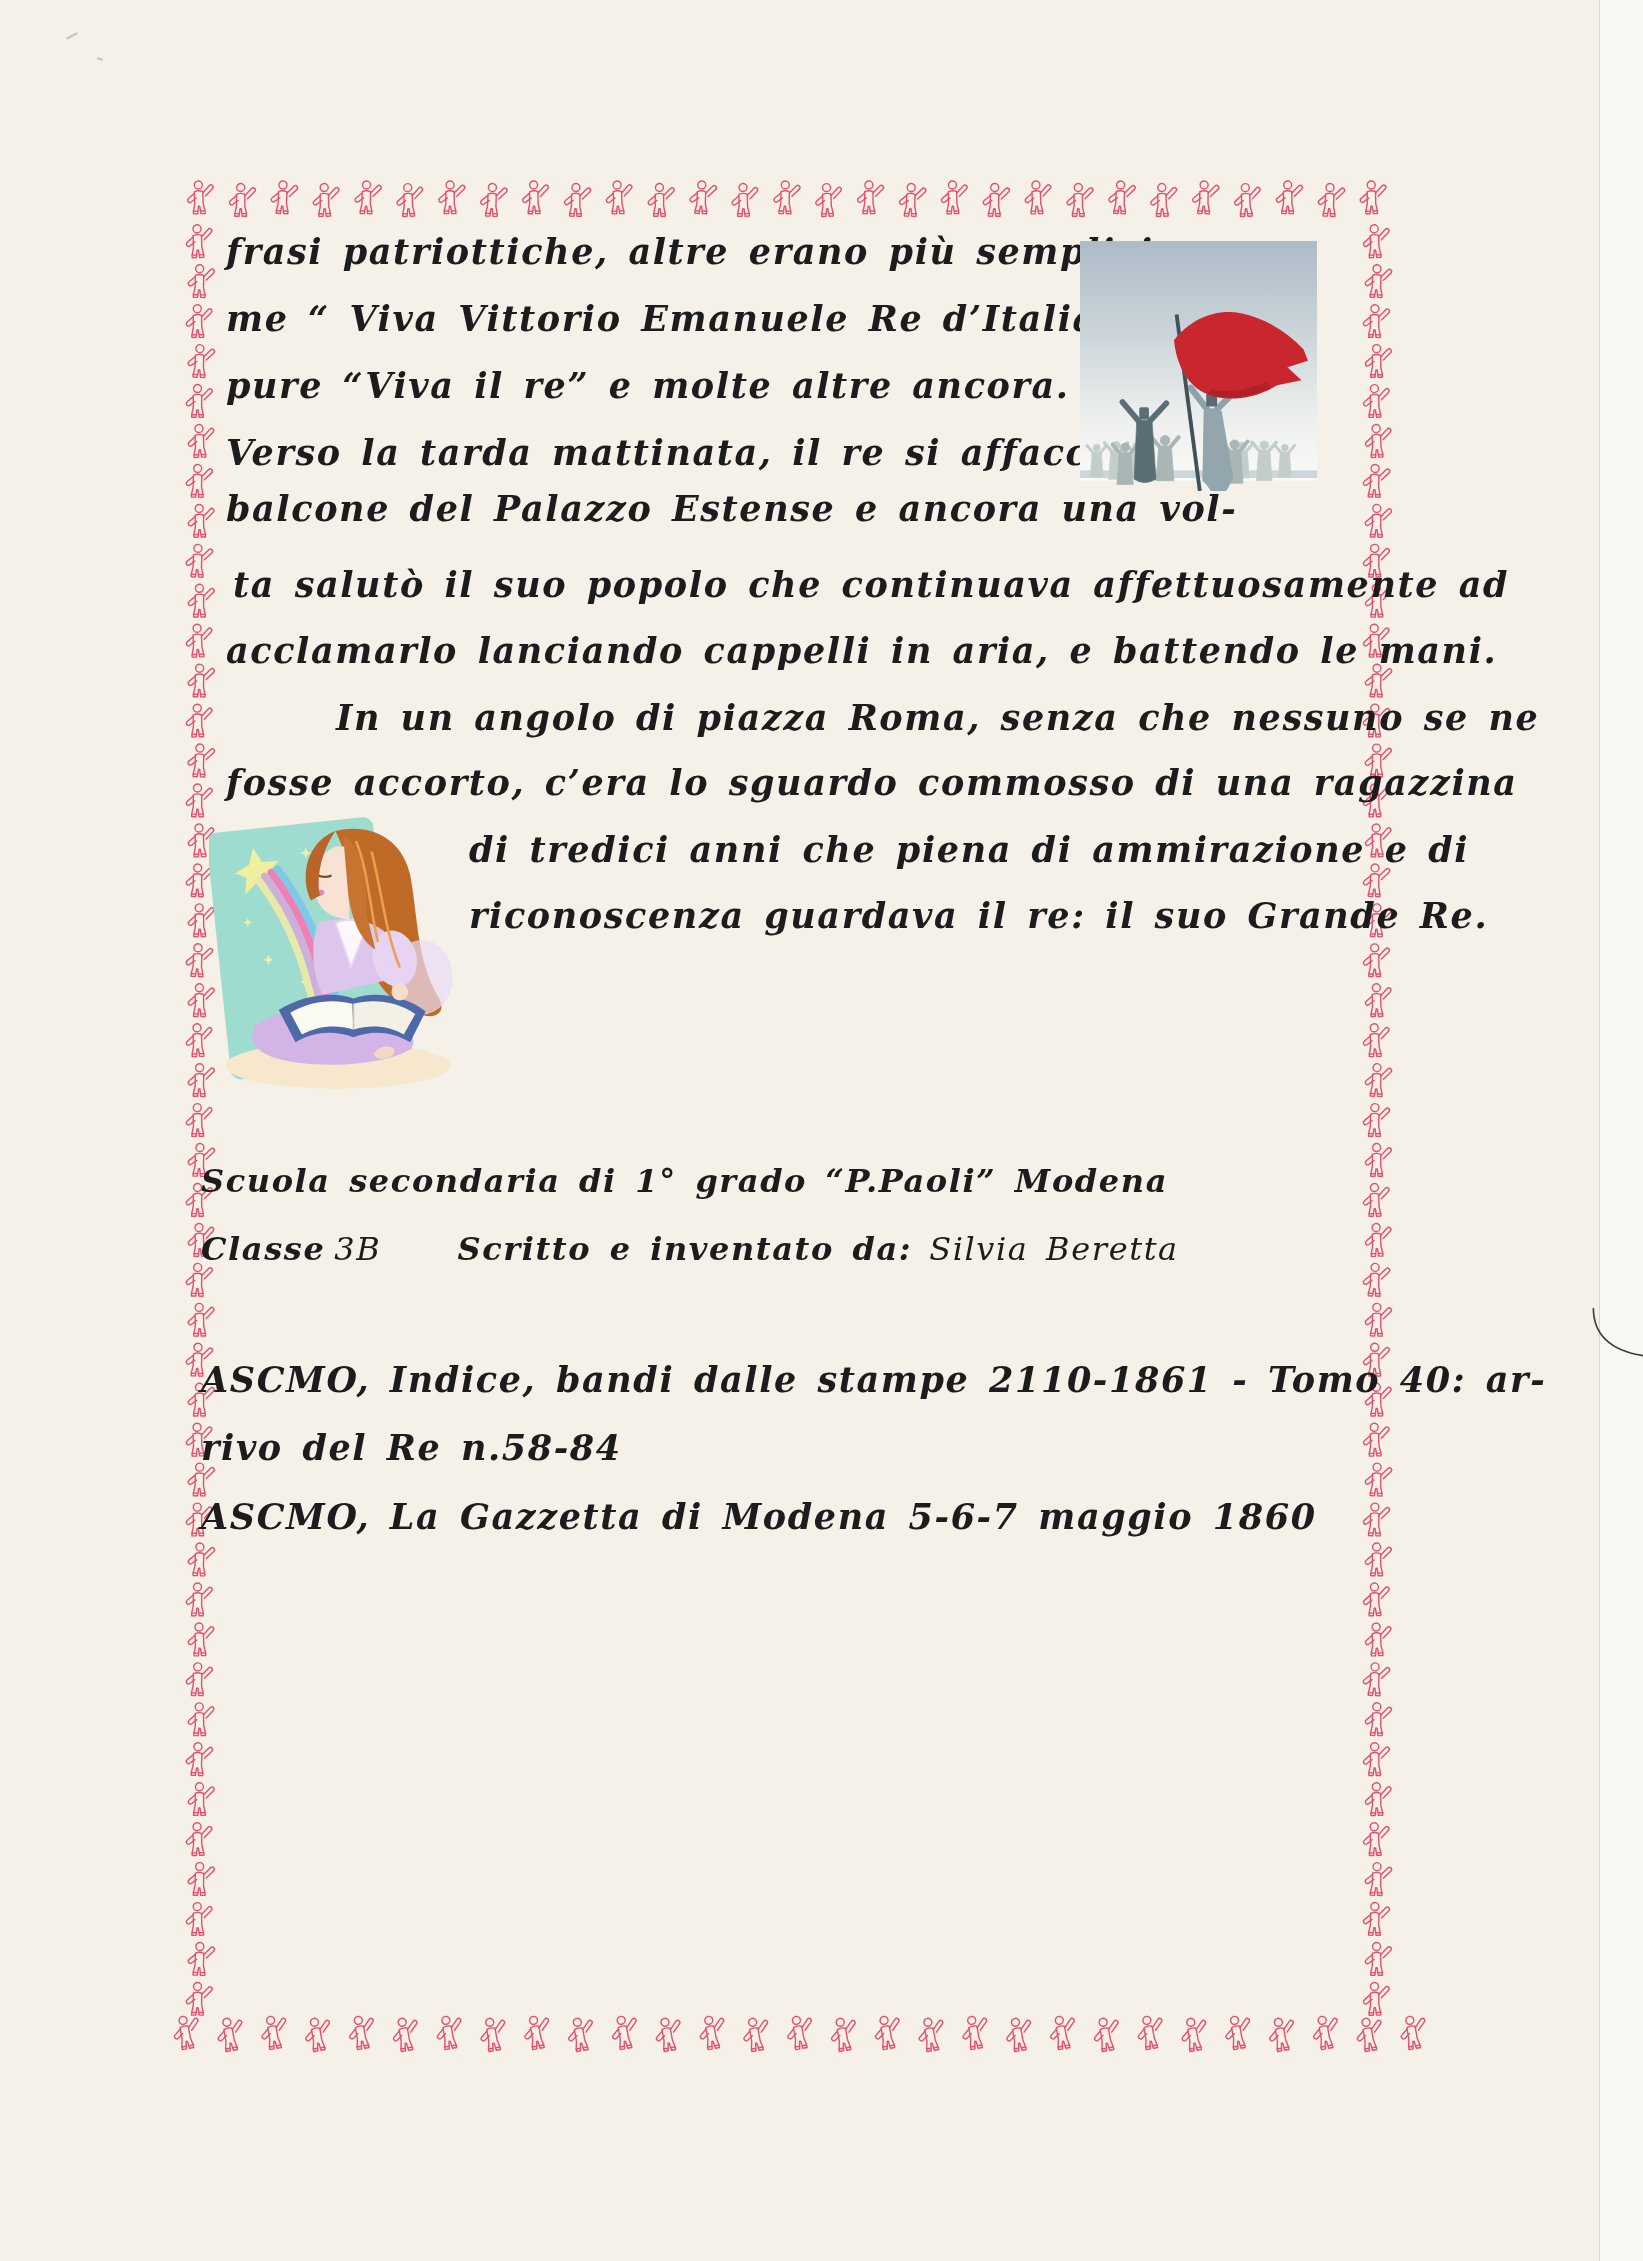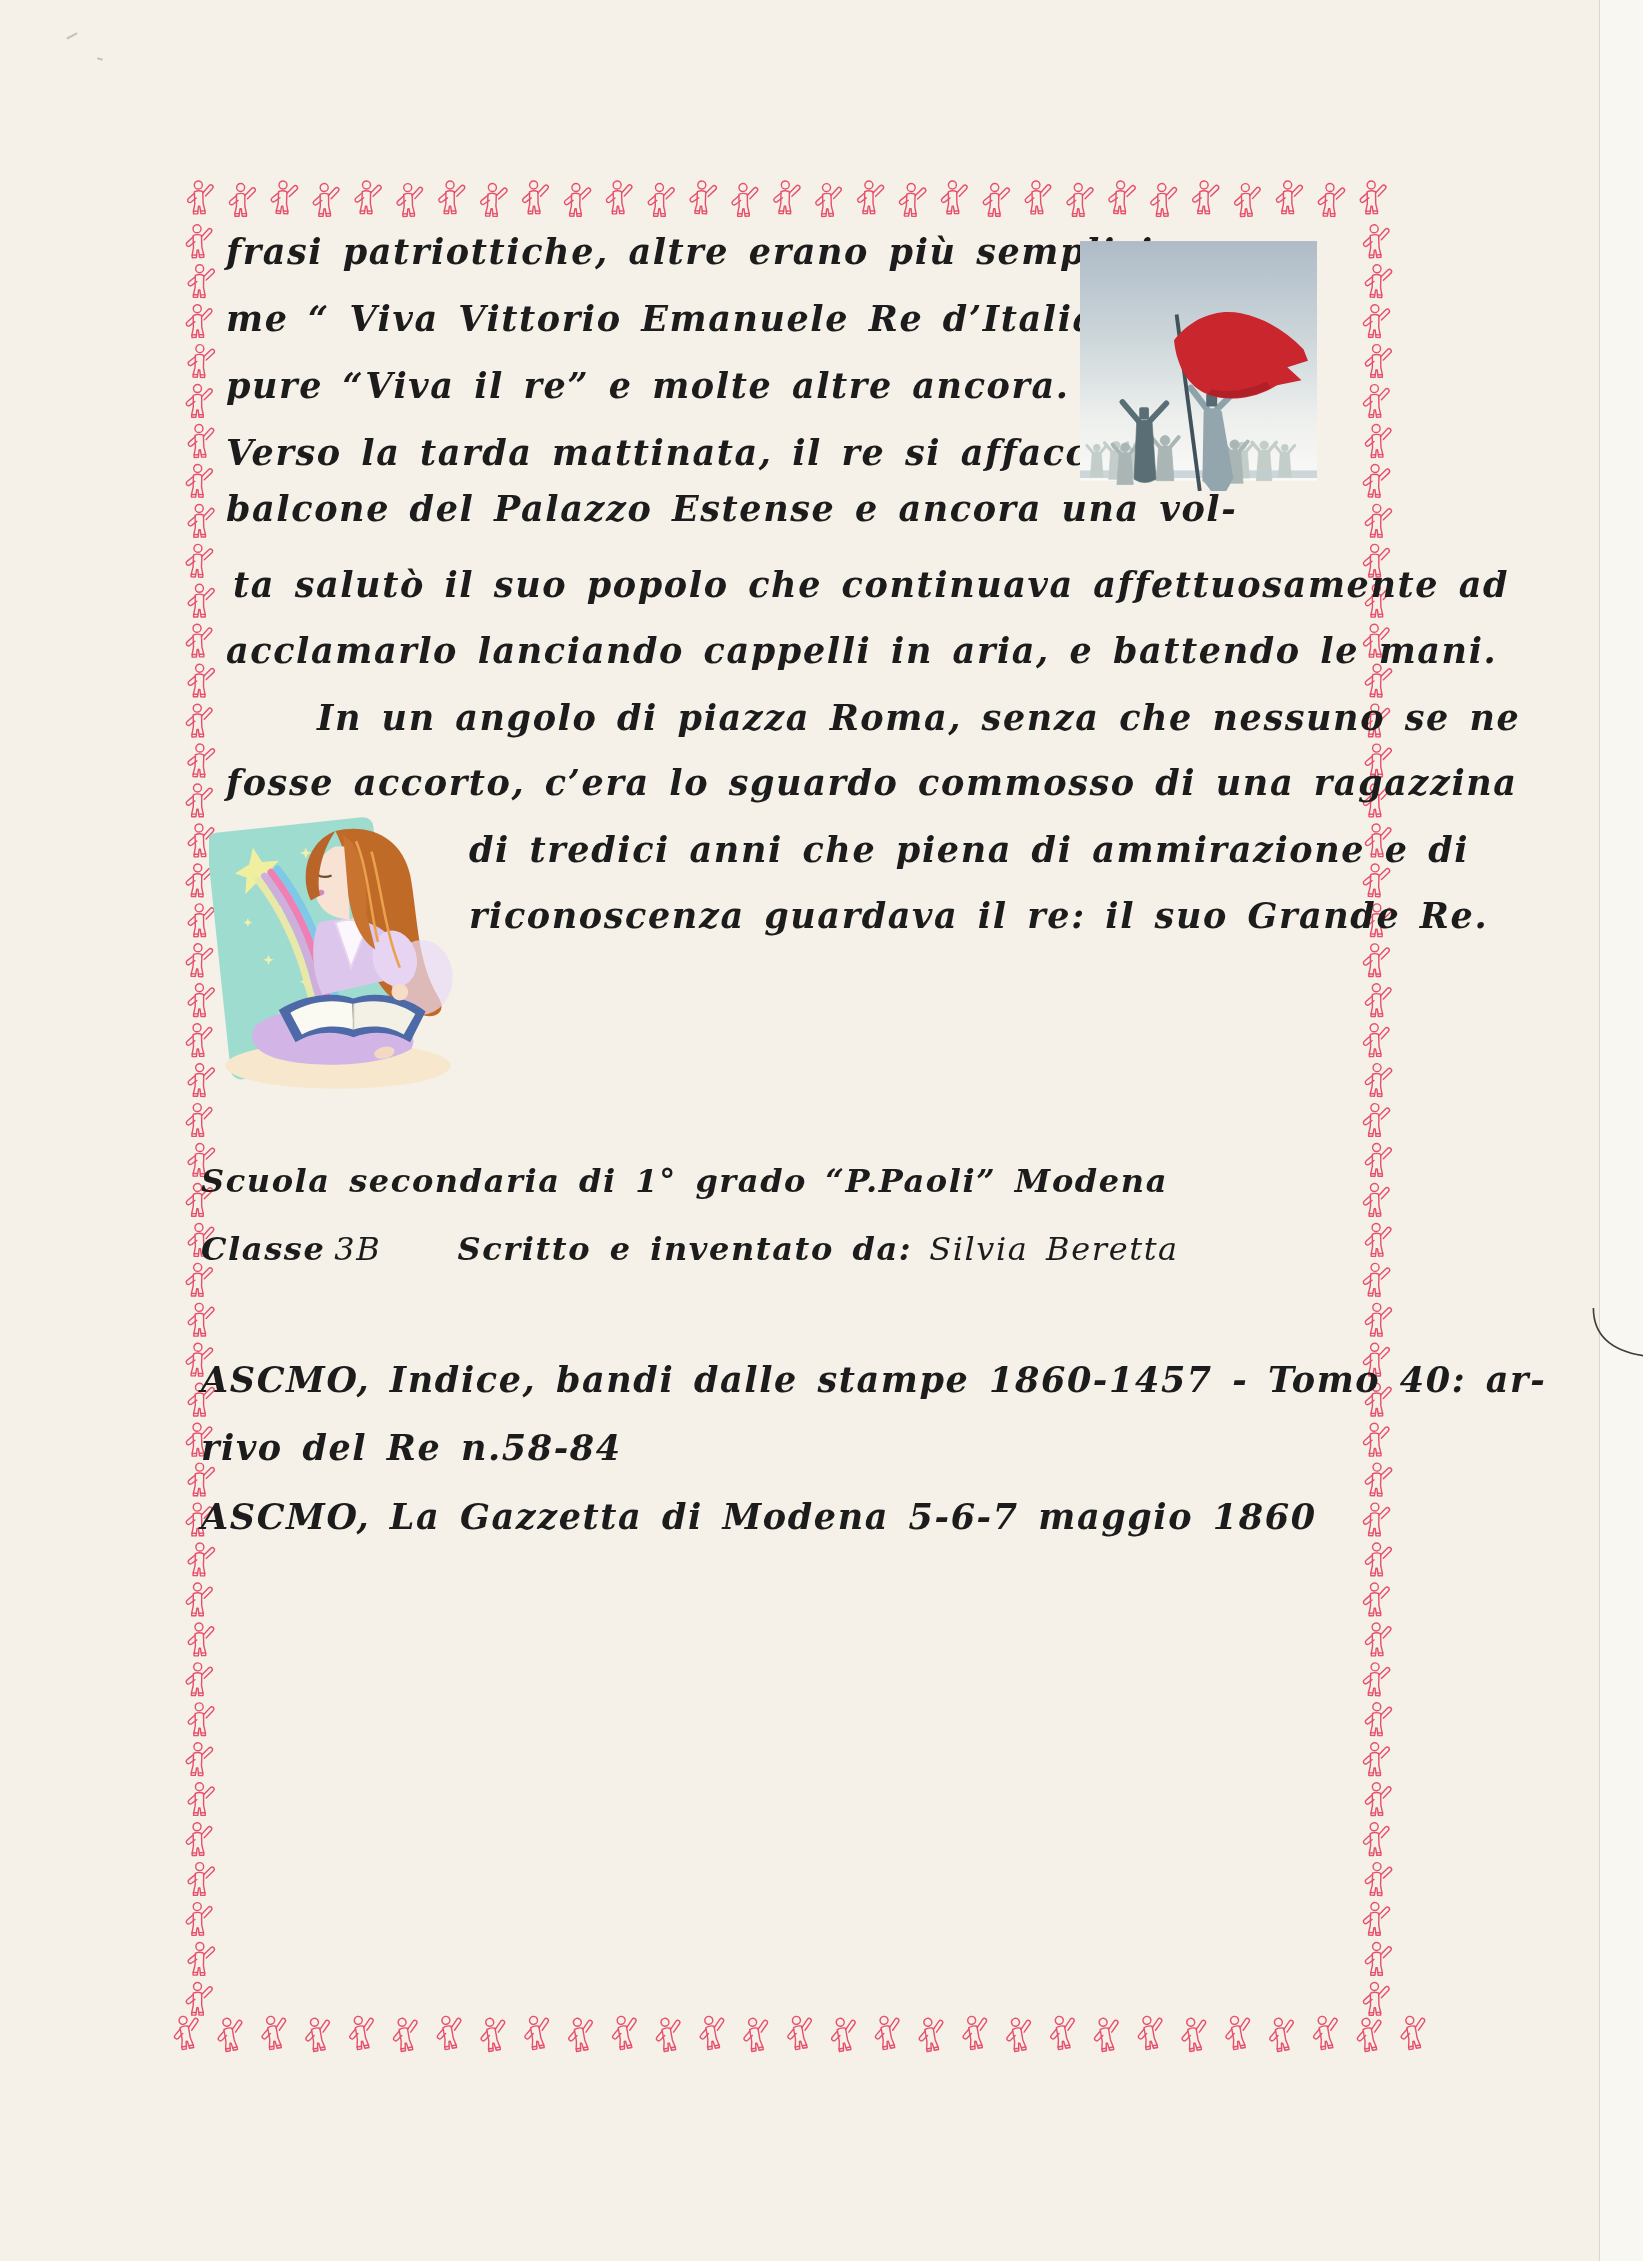--- a/index.html
+++ b/index.html
@@ -207,21 +207,21 @@
       <use href="#figsym" xlink:href="#figsym" transform="translate(2170,3128) rotate(-10 23 27)"></use>
     </svg>
 
   <div class="line" style="left:226px; top:233px;">frasi patriottiche, altre erano più semplici co-</div>
   <div class="line" style="left:226px; top:300px;">me “ Viva Vittorio Emanuele Re d’Italia” op-</div>
   <div class="line" style="left:226px; top:367px;">pure “Viva il re” e molte altre ancora.</div>
   <div class="line" style="left:226px; top:434px;">Verso la tarda mattinata, il re si affacciò al</div>
   <div class="line" style="left:226px; top:490px;">balcone del Palazzo Estense e ancora una vol-</div>
   <div class="line" style="left:226px; top:566px;margin-left:7px;">ta salutò il suo popolo che continuava affettuosamente ad</div>
   <div class="line" style="left:226px; top:632px;">acclamarlo lanciando cappelli in aria, e battendo le mani.</div>
-  <div class="line" style="left:317px; top:699px;">In un angolo di piazza Roma, senza che nessuno se ne</div>
+  <div class="line" style="left:336px; top:699px;">In un angolo di piazza Roma, senza che nessuno se ne</div>
   <div class="line" style="left:226px; top:764px;text-align:right;">fosse accorto, c’era lo sguardo commosso di una ragazzina</div>
   <div class="line" style="left:469px; top:831px;">di tredici anni che piena di ammirazione e di</div>
   <div class="line" style="left:469px; top:897px;">riconoscenza guardava il re: il suo Grande Re.</div>
 
   <div class="illus" style="left:1080px; top:241px; width:237px; height:250px;">
     <svg viewBox="0 0 368 388">
       <defs>
         <linearGradient id="sky" x1="0" y1="0" x2="0" y2="1">
           <stop offset="0" stop-color="#aebbc7"></stop>
           <stop offset="0.4" stop-color="#ccd6da"></stop>
@@ -333,21 +333,21 @@
         <path d="M252,60 C266,110 272,180 296,240"></path>
       </g>
     </svg>
   </div>
 
   <div class="line credits" style="left:201px; top:1164px;">Scuola secondaria di 1° grado “P.Paoli” Modena</div>
   <div class="line credits" style="left:201px; top:1232px;">
     <span>Classe</span><span class="sp"></span><span class="b">3B</span><span class="gap-lg"></span><span>Scritto e inventato da:</span><span class="gap-sm"></span><span class="b">Silvia Beretta</span>
   </div>
 
-  <div class="line" style="left:201px; top:1361px;">ASCMO, Indice, bandi dalle stampe 1860-1457 - Tomo 40: ar-</div>
+  <div class="line" style="left:201px; top:1361px;">ASCMO, Indice, bandi dalle stampe 2110-1861 - Tomo 40: ar-</div>
   <div class="line" style="left:201px; top:1429px;">rivo del Re n.58-84</div>
   <div class="line" style="left:201px; top:1498px;">ASCMO, La Gazzetta di Modena 5-6-7 maggio 1860</div>
 
   <div class="scan-edge"></div>
   <svg class="artifact-layer" width="1643" height="2261" viewBox="0 0 2550 3509">
     <path d="M2473,2030 C2473,2072 2500,2096 2550,2104" fill="none" stroke="#3c3c3c" stroke-width="2.5"></path>
   </svg>
   <div class="dust" style="left:66px; top:35px; width:11.6px; height:1.9px; transform:rotate(-28deg);"></div>
   <div class="dust" style="left:97px; top:58px; width:6.4px; height:1.9px; transform:rotate(14deg);"></div>
 </div>

